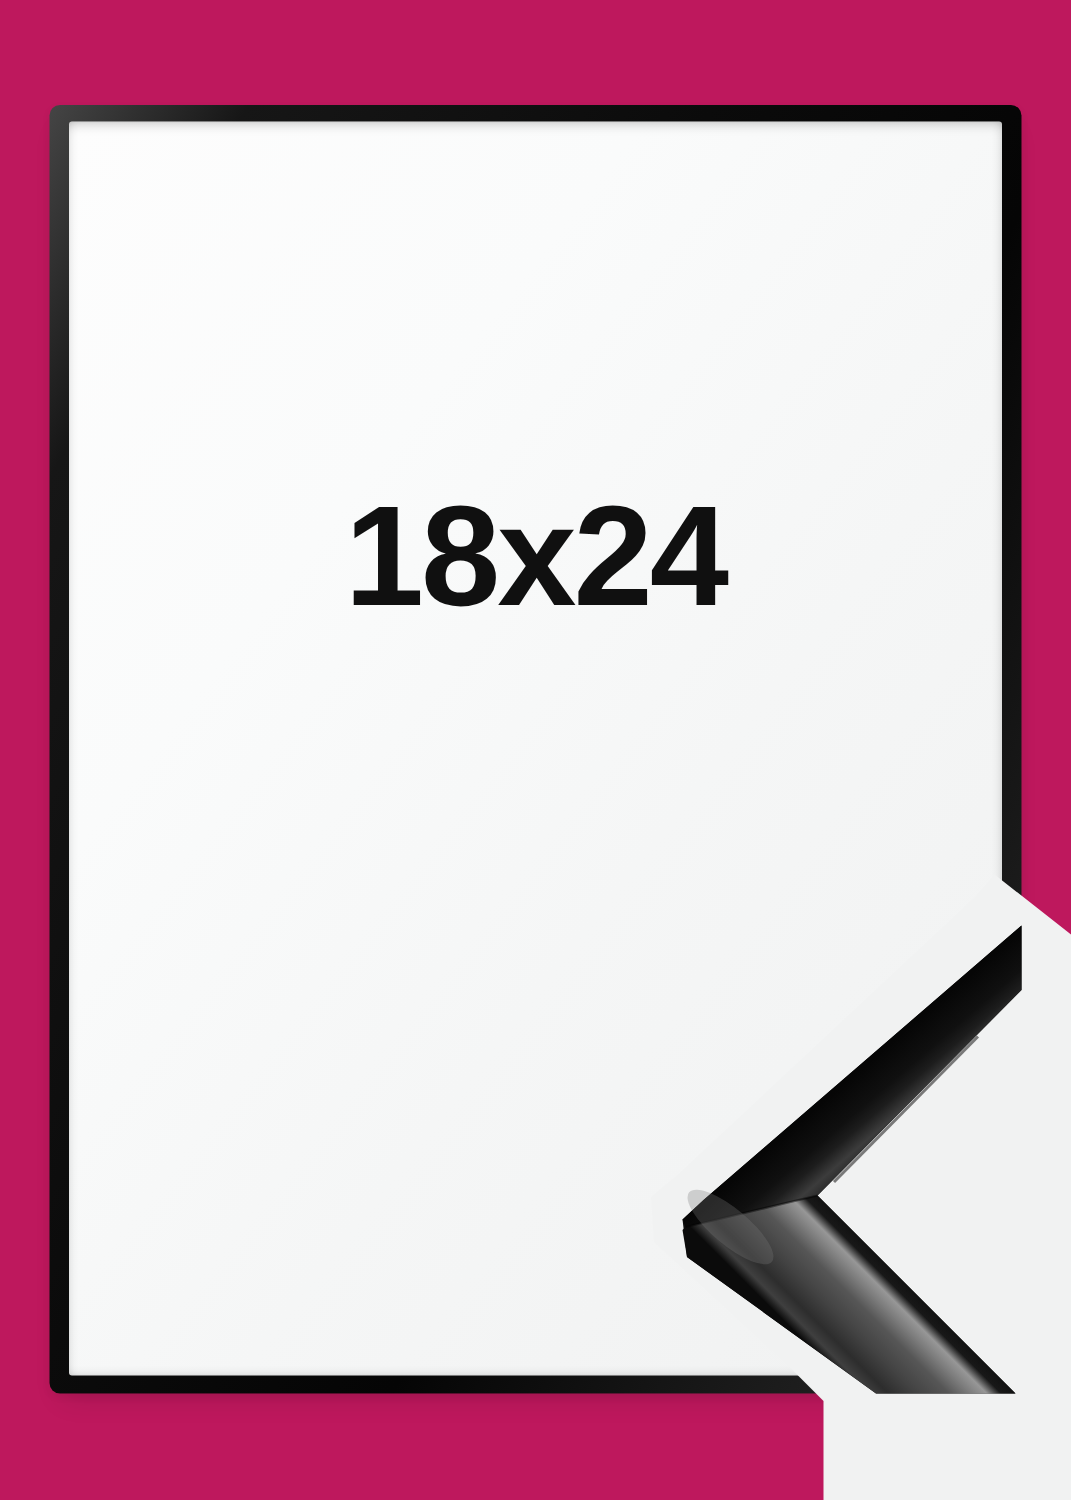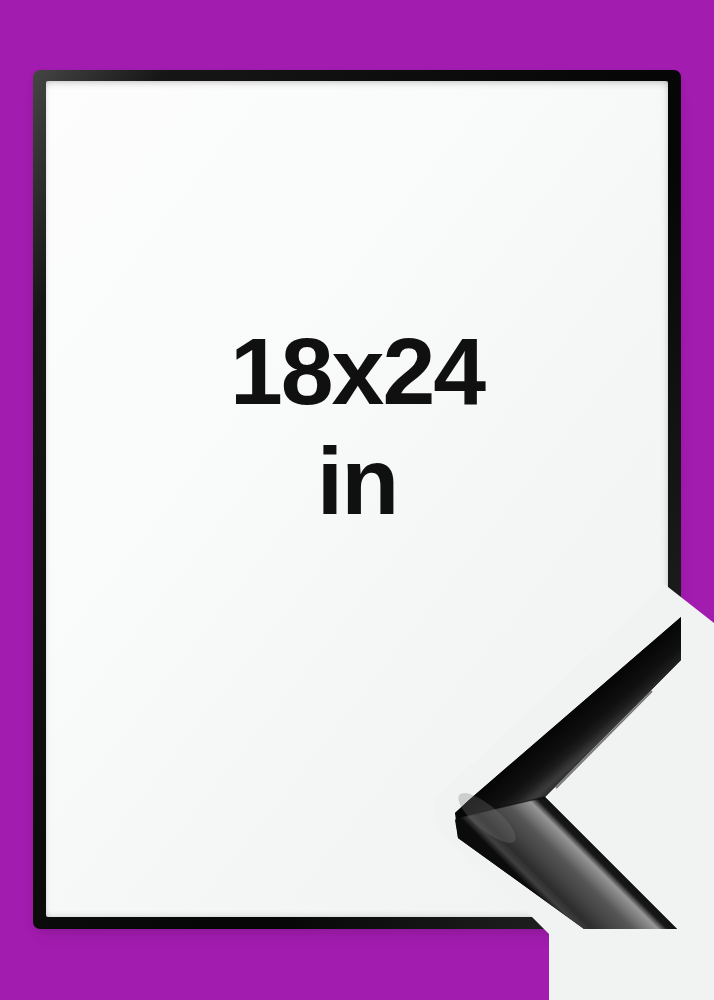--- a/index.html
+++ b/index.html
@@ -8,21 +8,21 @@
     width: 714px;
     height: 1000px;
     overflow: hidden;
     background: #f1f2f2;
     font-family: "Liberation Sans", sans-serif;
   }
   .stage {
     position: relative;
     width: 714px;
     height: 1000px;
-    background: #a21caf;
+    background: #be185d;
   }
   
   .frame {
     position: absolute;
     left: 33px;
     top: 70px;
     width: 648px;
     height: 859px;
     box-sizing: border-box;
     background: linear-gradient(118deg, #454545 0%, #161616 12%, #0b0b0b 40%, #050505 62%, #1f1f1f 88%, #2e2e2e 100%);
@@ -67,21 +67,20 @@
 </style>
 </head>
 <body>
 
 <div class="stage">
 
   <div class="frame">
     <div class="frame-opening">
       <div class="size-label">
         <div>18x24</div>
-        <div>in</div>
       </div>
     </div>
   </div>
 
   <svg class="corner-detail" viewBox="0 0 714 1000" xmlns="http://www.w3.org/2000/svg">
     <defs>
       <linearGradient id="g-upper" gradientUnits="userSpaceOnUse" x1="575" y1="712" x2="607" y2="749">
         <stop offset="0" stop-color="#060606"></stop>
         <stop offset="0.40" stop-color="#101010"></stop>
         <stop offset="0.58" stop-color="#1d1d1d"></stop>

